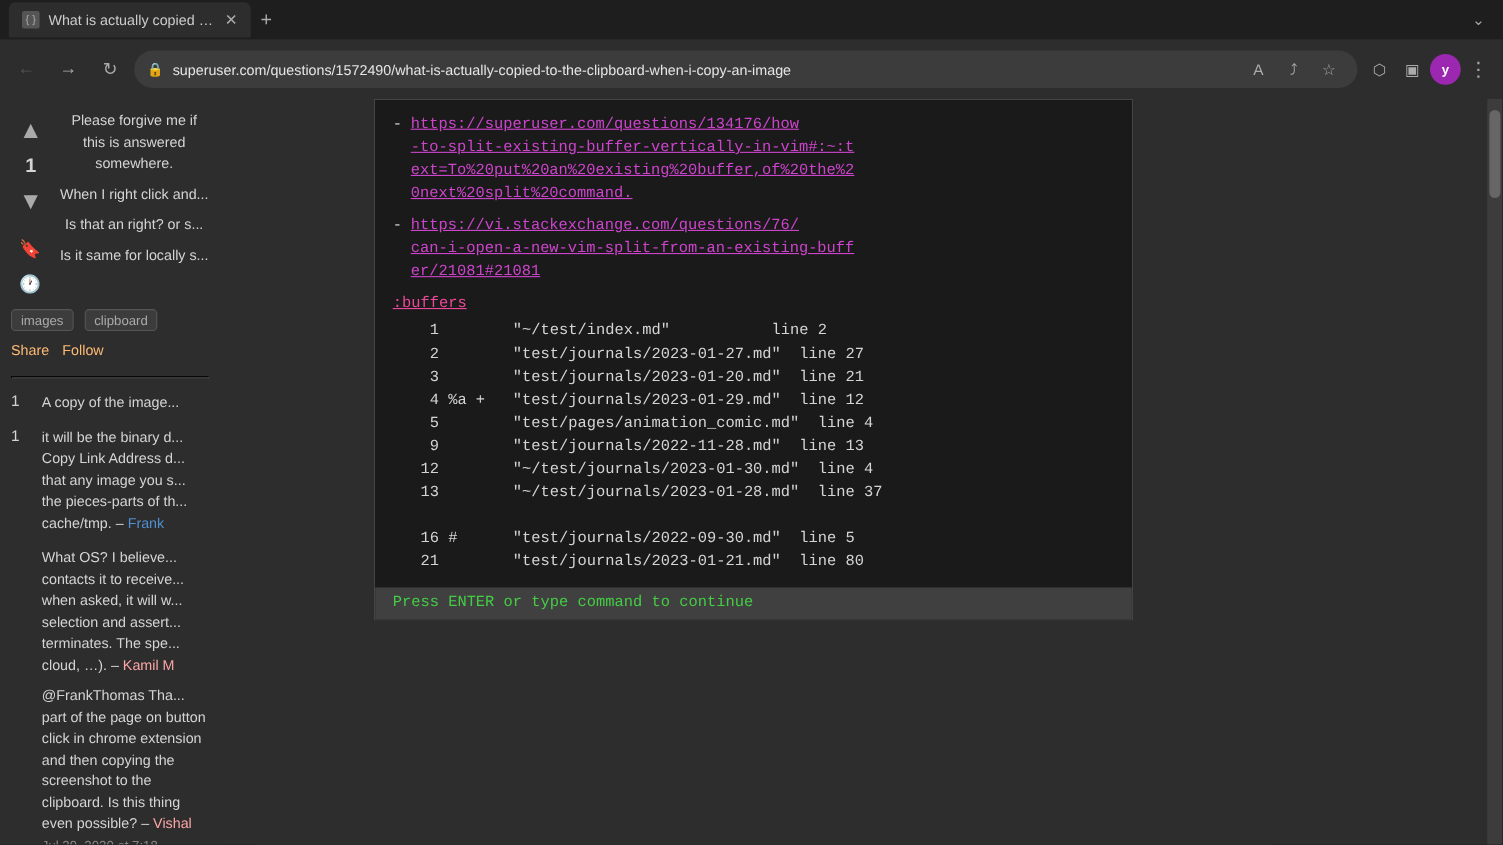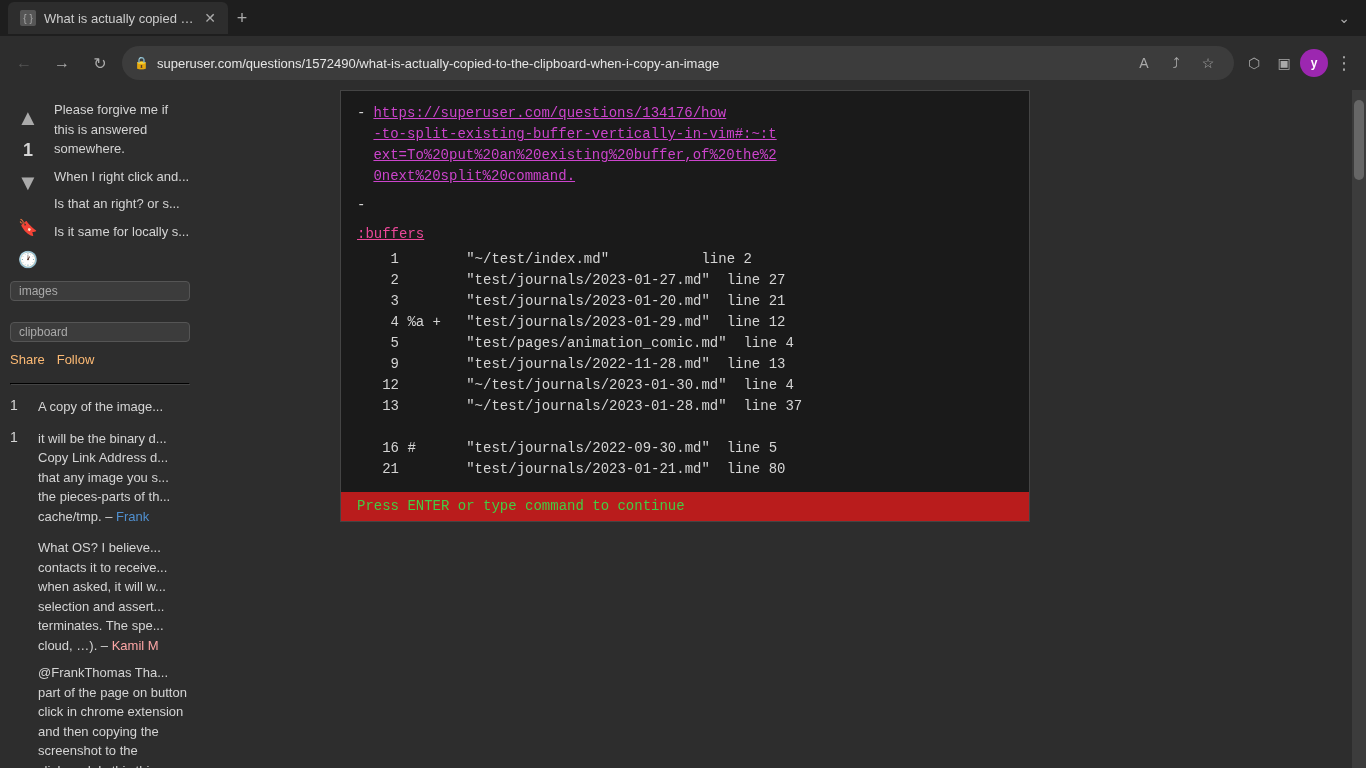--- a/index.html
+++ b/index.html
@@ -161,24 +161,23 @@
 
     .question-text {
       font-size: 13px;
       color: #d4d4d4;
       line-height: 1.5;
       margin-bottom: 8px;
     }
 
     .tags-row {
       display: flex;
-      gap: 21px;
+      gap: 10px;
       flex-wrap: wrap;
       margin-bottom: 10px;
-      flex-direction: column;
     }
     .tag {
       background: #3c3c3c;
       color: #aaa;
       padding: 2px 8px;
       border-radius: 4px;
       font-size: 12px;
       cursor: pointer;
       border: 1px solid #555;
     }
@@ -277,21 +276,21 @@
       color: #ec4899;
       font-family: 'Courier New', Courier, monospace;
       font-size: 14px;
       text-decoration: underline;
     }
     .code-enter-line {
       color: #44cc44;
       font-family: 'Courier New', Courier, monospace;
       font-size: 14px;
       padding: 4px 16px;
-      background: #b91c1c;
+      background: #404040;
     }
 
     .main-content {
       flex: 1;
       overflow: hidden;
       position: relative;
       padding: 10px 16px;
     }
 
     .scrollbar-right {
@@ -357,21 +356,21 @@
   <div class="left-panel">
 
     <div style="display:flex; gap:8px; margin-bottom:8px;">
       <div style="display:flex; flex-direction:column; align-items:center; gap:4px;">
         <div class="vote-up-btn">▲</div>
         <div class="vote-count">1</div>
         <div class="vote-down-btn">▼</div>
         <div class="action-icon" style="margin-top:8px;">🔖</div>
         <div class="action-icon">🕐</div>
       </div>
-      <div style="flex:1; overflow:hidden;">
+      <div style="flex:1; overflow:hidden;text-align:center;">
         <div class="question-text">Please forgive me if this is answered somewhere.</div>
         <div class="question-text">When I right click and...</div>
         <div class="question-text">Is that an right? or s...</div>
         <div class="question-text">Is it same for locally s...</div>
       </div>
     </div>
 
     <div class="tags-row">
       <span class="tag">images</span>
       <span class="tag">clipboard</span>
@@ -425,20 +424,21 @@
 <div class="code-overlay">
   <div class="code-block">
 
     <div style="display:flex; gap:8px; margin-bottom:8px; font-family: 'Courier New', monospace; font-size:14px;">
       <span class="code-bullet">    -</span>
       <a class="code-link">https://superuser.com/questions/134176/how<br>-to-split-existing-buffer-vertically-in-vim#:~:t<br>ext=To%20put%20an%20existing%20buffer,of%20the%2<br>0next%20split%20command.</a>
     </div>
 
     <div style="display:flex; gap:8px; margin-bottom:8px; font-family: 'Courier New', monospace; font-size:14px;">
       <span class="code-bullet">    -</span>
+      <a class="code-link">https://vi.stackexchange.com/questions/76/<br>can-i-open-a-new-vim-split-from-an-existing-buff<br>er/21081#21081</a>
     </div>
 
     <div class="code-buffers-label" style="margin-bottom:4px; font-family:'Courier New',monospace;">:buffers</div>
 
     <div style="font-family:'Courier New',monospace; font-size:14px; color:#d4d4d4; white-space:pre;">    1        "~/test/index.md"           line 2
     2        "test/journals/2023-01-27.md"  line 27
     3        "test/journals/2023-01-20.md"  line 21
     4 %a +   "test/journals/2023-01-29.md"  line 12
     5        "test/pages/animation_comic.md"  line 4
     9        "test/journals/2022-11-28.md"  line 13

